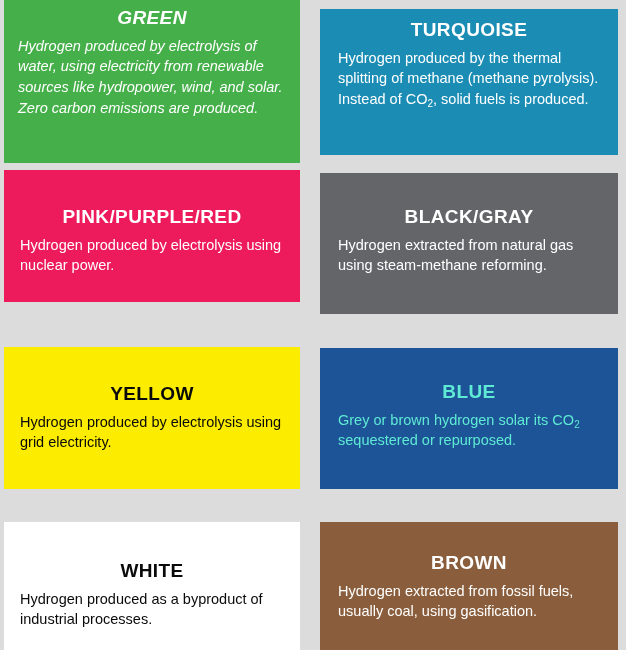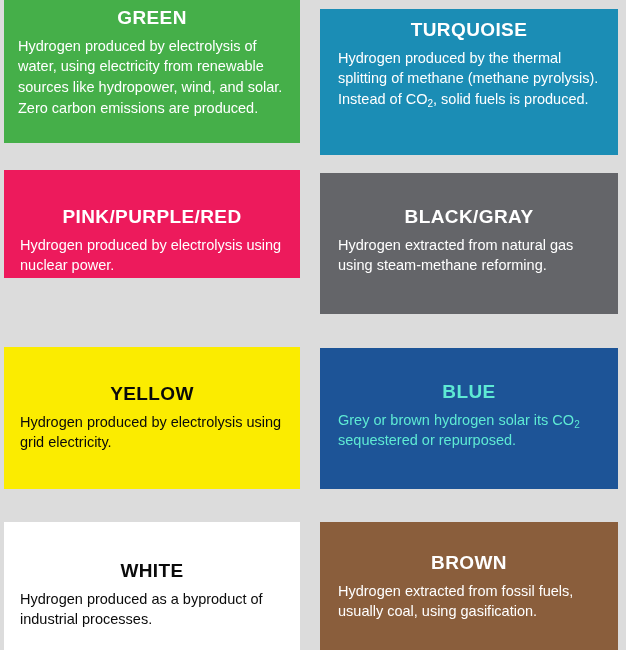--- a/index.html
+++ b/index.html
@@ -41,23 +41,23 @@
     font-weight: 400;
   }
   .card-desc sub {
     font-size: 10px;
     vertical-align: baseline;
     position: relative;
     top: 3px;
   }
 
   
-  .c-green     { left: 4px;   top: 0px;   width: 296px; height: 143px; }
+  .c-green     { left: 4px;   top: 0px;   width: 296px; height: 163px; font-style: italic; }
   .c-turquoise { left: 320px; top: 9px;   width: 298px; height: 146px; }
-  .c-pink      { left: 4px;   top: 170px; width: 296px; height: 108px; }
+  .c-pink      { left: 4px;   top: 170px; width: 296px; height: 132px; }
   .c-gray      { left: 320px; top: 173px; width: 298px; height: 141px; }
   .c-yellow    { left: 4px;   top: 347px; width: 296px; height: 142px; }
   .c-blue      { left: 320px; top: 348px; width: 298px; height: 141px; }
   .c-white     { left: 4px;   top: 522px; width: 296px; height: 128px; }
   .c-brown     { left: 320px; top: 522px; width: 298px; height: 128px; }
 
   .c-green     { background: #45af49; color: #ffffff; padding: 7px 12px 0 12px; }
   .c-turquoise { background: #1b8db5; color: #ffffff; padding: 10px 16px 0 16px; }
   .c-pink      { background: #ed1a5c; color: #ffffff; padding: 36px 14px 0 14px; }
   .c-gray      { background: #646569; color: #ffffff; padding: 33px 16px 0 16px; }

